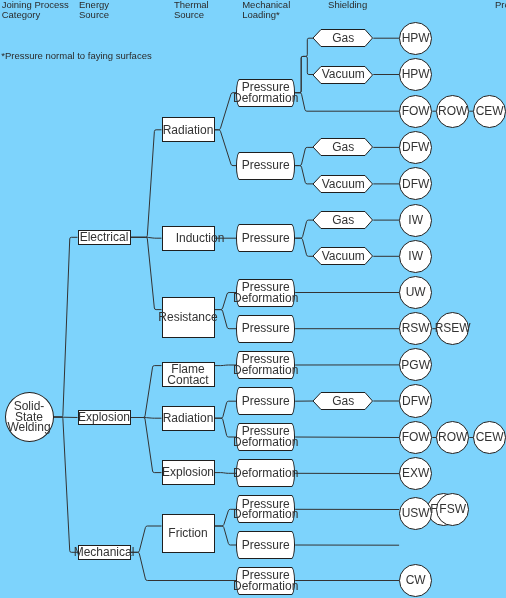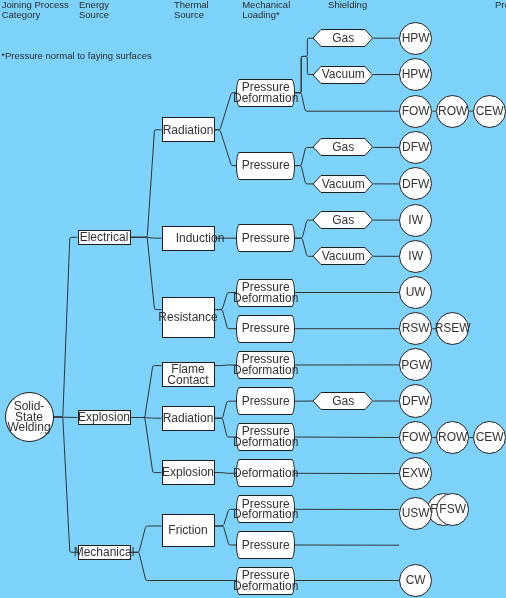--- a/index.html
+++ b/index.html
@@ -99,21 +99,21 @@
       <div class="node n-rect" style="left: 77.5px; top: 229.8px; width: 53px; height: 15px;">Electrical</div>
       <div class="node n-rect" style="left: 77.5px; top: 410px; width: 53px; height: 15px;">Explosion</div>
       <div class="node n-rect" style="left: 77.5px; top: 544.8px; width: 53px; height: 15px;">Mechanical</div>
       <div class="node n-rect" style="left: 161.5px; top: 117.3px; width: 53px; height: 25px;">Radiation</div>
       <div class="node n-rect" style="left: 161.5px; top: 225.7px; width: 53px; height: 25px; padding-left: 24px;">Induction</div>
       <div class="node n-rect" style="left: 161.5px; top: 297.1px; width: 53px; height: 41px;">Resistance</div>
       <div class="node n-rect" style="left: 161.5px; top: 353.1px; width: 53px; height: 25px; margin-top: 9px;">Flame
 Contact</div>
       <div class="node n-rect" style="left: 161.5px; top: 405.7px; width: 53px; height: 25px;">Radiation</div>
       <div class="node n-rect" style="left: 161.5px; top: 460.1px; width: 53px; height: 25px;">Explosion</div>
-      <div class="node n-rect" style="left: 161.5px; top: 513.5px; width: 53px; height: 33px;">Friction</div>
+      <div class="node n-rect" style="left: 161.5px; top: 513.5px; width: 53px; height: 39px;">Friction</div>
       <div class="node n-round" style="left: 236.2px; top: 78.7px; width: 59px; height: 28px;">Pressure
 Deformation</div>
       <div class="node n-round" style="left: 236.2px; top: 151.6px; width: 59px; height: 28px;">Pressure</div>
       <div class="node n-round" style="left: 236.2px; top: 224.2px; width: 59px; height: 28px;">Pressure</div>
       <div class="node n-round" style="left: 236.2px; top: 278.5px; width: 59px; height: 28px;">Pressure
 Deformation</div>
       <div class="node n-round" style="left: 236.2px; top: 314.7px; width: 59px; height: 28px;">Pressure</div>
       <div class="node n-round" style="left: 236.2px; top: 351px; width: 59px; height: 28px;">Pressure
 Deformation</div>
       <div class="node n-round" style="left: 236.2px; top: 387.2px; width: 59px; height: 28px;">Pressure</div>

